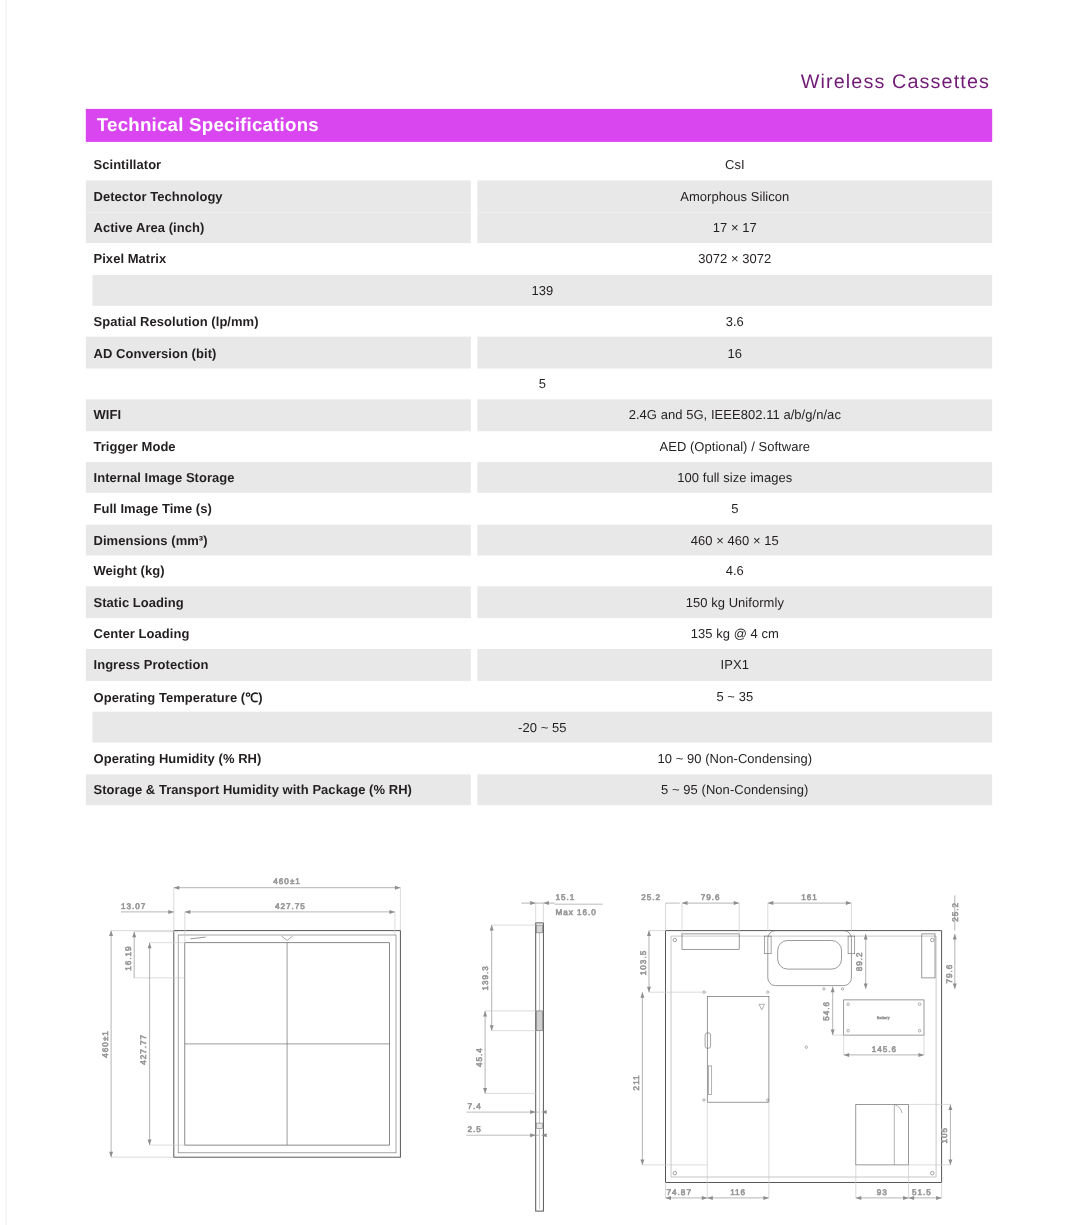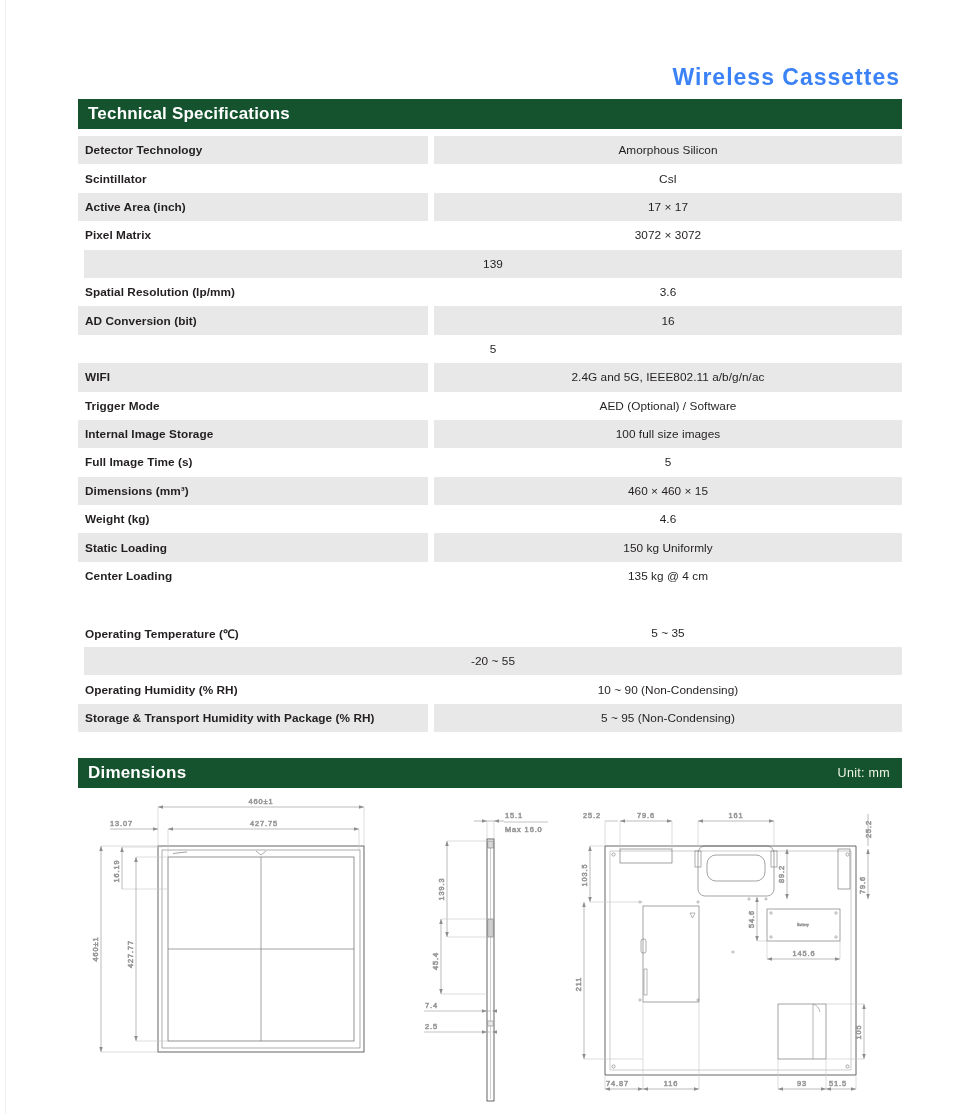--- a/index.html
+++ b/index.html
@@ -21,33 +21,33 @@
     left: 5px; top: 0;
     width: 1px; height: 1114px;
     background: #f0f0f0;
   }
 
   
   .doc-title {
     position: absolute;
     right: 72px;
     top: 64px;
-    font-size: 23px;
-    font-weight: bold;
+    font-size: 18px;
+    font-weight: normal;
     letter-spacing: 1px;
-    color: #3b82f6;
+    color: #701a75;
   }
 
   
   .section-bar {
     position: absolute;
     left: 78px;
     width: 824px;
     height: 30px;
-    background: #14532d;
+    background: #d946ef;
     display: flex;
     align-items: center;
     justify-content: space-between;
     padding: 0 12px 0 10px;
   }
   .section-bar .bar-title {
     color: #ffffff;
     font-size: 17px;
     font-weight: bold;
     letter-spacing: .2px;
@@ -122,30 +122,30 @@
 
   <div class="left-rule"></div>
 
   <div class="doc-title">Wireless Cassettes</div>
 
   <div class="section-bar" id="spec-bar">
     <span class="bar-title">Technical Specifications</span>
   </div>
 
   <div class="spec-table" id="spec-table">
+      <div class="spec-row">
+        <div class="spec-cell-label">Scintillator</div>
+        <div class="spec-cell-gap"></div>
+        <div class="spec-cell-value">CsI</div>
+      </div>
       <div class="spec-row shade">
         <div class="spec-cell-label">Detector Technology</div>
         <div class="spec-cell-gap"></div>
         <div class="spec-cell-value">Amorphous Silicon</div>
       </div>
-      <div class="spec-row">
-        <div class="spec-cell-label">Scintillator</div>
-        <div class="spec-cell-gap"></div>
-        <div class="spec-cell-value">CsI</div>
-      </div>
       <div class="spec-row shade">
         <div class="spec-cell-label">Active Area (inch)</div>
         <div class="spec-cell-gap"></div>
         <div class="spec-cell-value">17 × 17</div>
       </div>
       <div class="spec-row">
         <div class="spec-cell-label">Pixel Matrix</div>
         <div class="spec-cell-gap"></div>
         <div class="spec-cell-value">3072 × 3072</div>
       </div>
@@ -201,21 +201,23 @@
         <div class="spec-cell-label">Static Loading</div>
         <div class="spec-cell-gap"></div>
         <div class="spec-cell-value">150 kg Uniformly</div>
       </div>
       <div class="spec-row">
         <div class="spec-cell-label">Center Loading</div>
         <div class="spec-cell-gap"></div>
         <div class="spec-cell-value">135 kg @ 4 cm</div>
       </div>
       <div class="spec-row shade">
-        <div class="spec-cell-gap"></div>
+        <div class="spec-cell-label">Ingress Protection</div>
+        <div class="spec-cell-gap"></div>
+        <div class="spec-cell-value">IPX1</div>
       </div>
       <div class="spec-row">
         <div class="spec-cell-label">Operating Temperature (℃)</div>
         <div class="spec-cell-gap"></div>
         <div class="spec-cell-value">5 ~ 35</div>
       </div>
       <div class="spec-row shade">
         <div class="spec-cell-gap"></div>
         <div class="spec-cell-value">-20 ~ 55</div>
       </div>
@@ -224,24 +226,20 @@
         <div class="spec-cell-gap"></div>
         <div class="spec-cell-value">10 ~ 90 (Non-Condensing)</div>
       </div>
       <div class="spec-row shade">
         <div class="spec-cell-label">Storage &amp; Transport Humidity with Package (% RH)</div>
         <div class="spec-cell-gap"></div>
         <div class="spec-cell-value">5 ~ 95 (Non-Condensing)</div>
       </div>
     </div>
 
-  <div class="section-bar" id="dim-bar">
-    <span class="bar-title">Dimensions</span>
-    <span class="bar-unit">Unit: mm</span>
-  </div>
 
   <div class="drawings">
     <svg width="824" height="322" viewBox="0 0 824 322">
       <g fill="none" stroke="#9a9a9a" stroke-width="0.6">
 
         <g>
 
           <rect x="80" y="57" width="206" height="206" stroke="#555" stroke-width="0.9"></rect>
           <rect x="84" y="61" width="198" height="198" stroke="#777" stroke-width="0.6"></rect>
 

